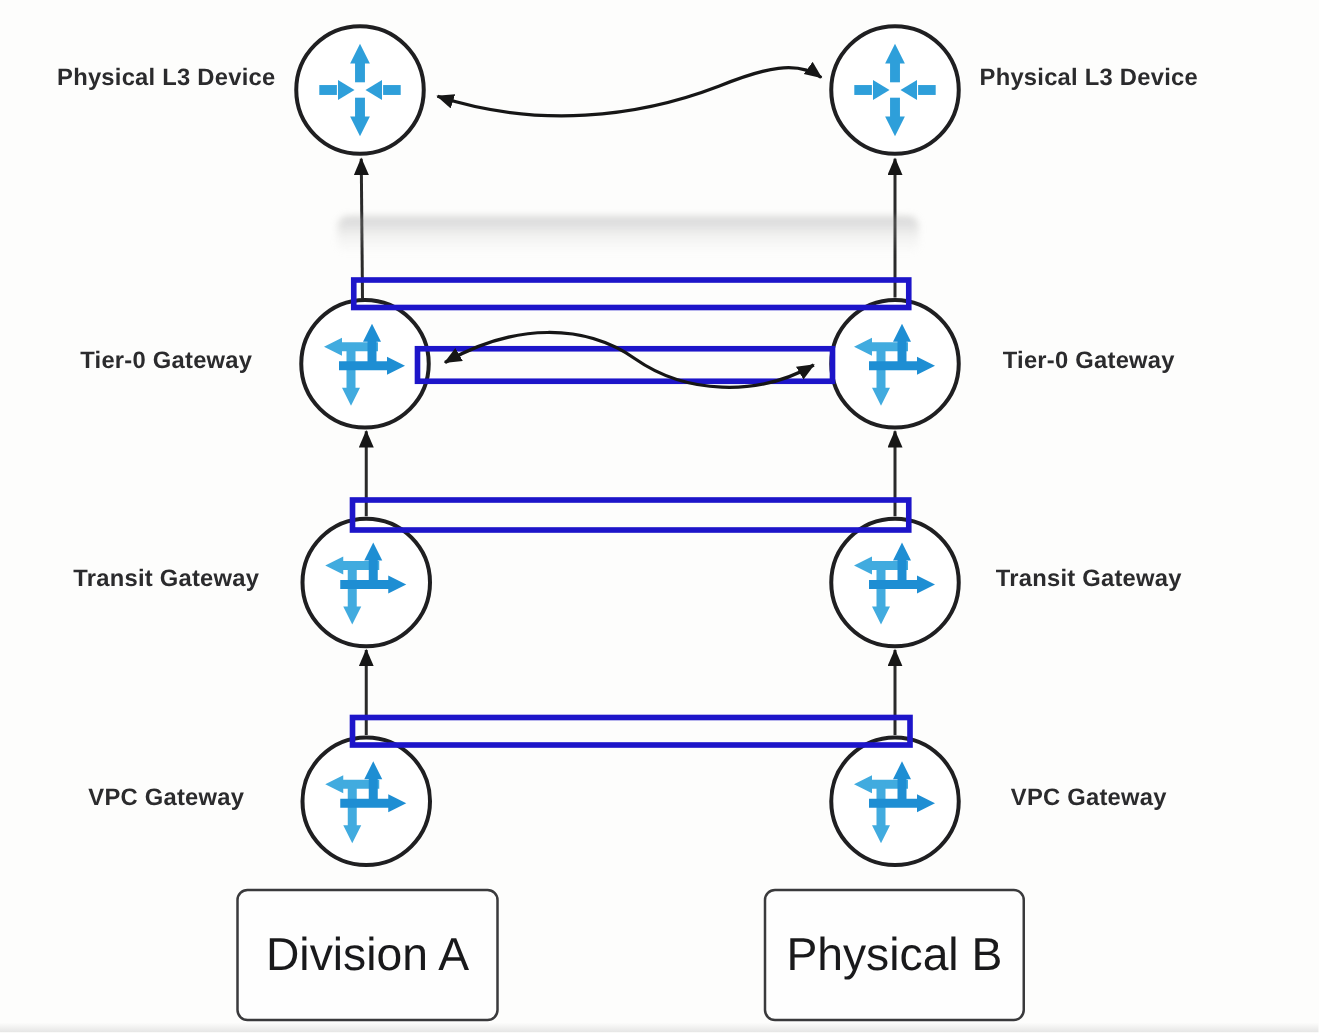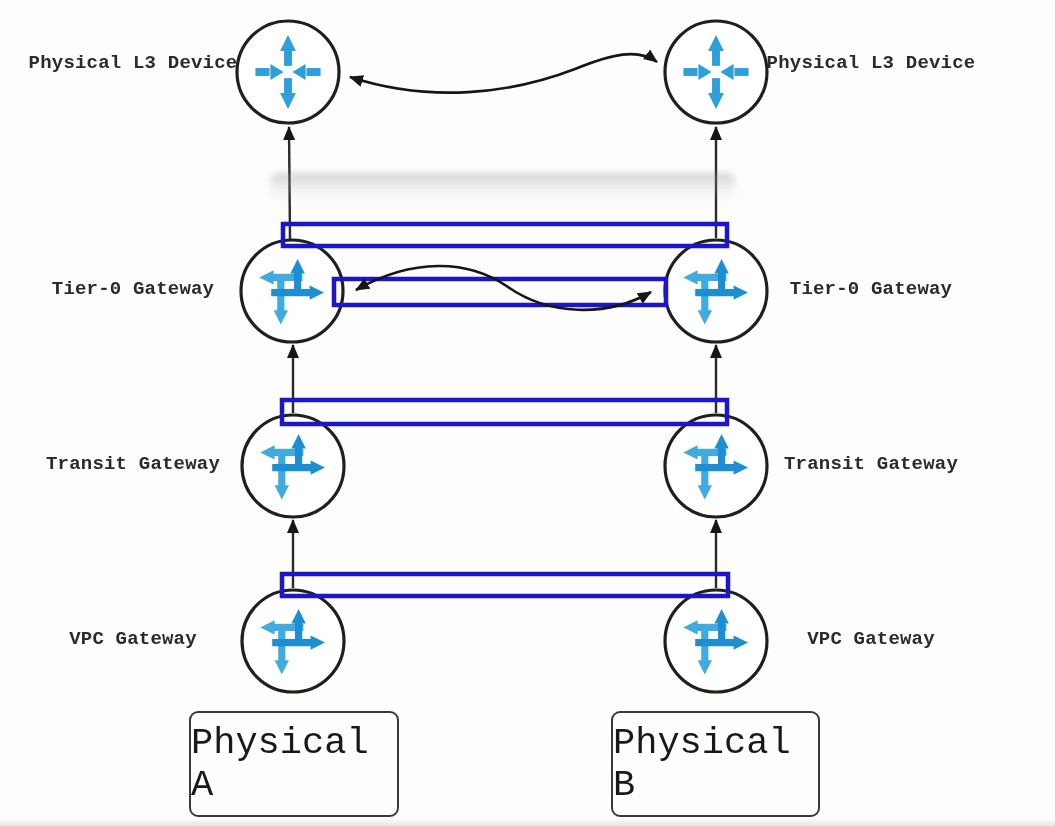--- a/index.html
+++ b/index.html
@@ -1,18 +1,18 @@
 <!DOCTYPE html>
 <html><head>
 <meta charset="utf-8">
 <style>
   html,body{margin:0;padding:0;background:#fdfdfc;}
   .stage{
     position:relative;width:1055px;height:826px;overflow:hidden;
-    background:#fdfdfc;font-family:Liberation Mono, monospace;
+    background:#fdfdfc;font-family:Liberation Sans, sans-serif;
   }
   .stage svg{position:absolute;left:0;top:0;}
   .node{fill:#ffffff;stroke:#1f1f21;stroke-width:3.2;}
   .uplink{stroke:#2a2a2a;stroke-width:2.4;fill:none;}
   .hl-rect{fill:none;stroke:#1d15c9;stroke-width:4.5;}
   .curve{fill:none;stroke:#161616;stroke-width:2.6;}
   .row-label{
     position:absolute;width:240px;text-align:center;
     font-size:19px;font-weight:bold;color:#2b2b2d;letter-spacing:.2px;
   }
@@ -138,20 +138,20 @@
   <div class="row-label left" style="top:52px">Physical L3 Device</div>
   <div class="row-label right" style="top:52px">Physical L3 Device</div>
   <div class="row-label left" style="top:278px">Tier-0 Gateway</div>
   <div class="row-label right" style="top:278px">Tier-0 Gateway</div>
   <div class="row-label left" style="top:453px">Transit Gateway</div>
   <div class="row-label right" style="top:453px">Transit Gateway</div>
   <div class="row-label left" style="top:628px">VPC Gateway</div>
   <div class="row-label right" style="top:628px">VPC Gateway</div>
 
   <div class="division-box" style="left:189px">
-    <span>Physical A</span>
+    <span>Division A</span>
   </div>
   <div class="division-box" style="left:611px;width:209px">
     <span>Physical B</span>
   </div>
 
   <div class="bottom-fade"></div>
 </div>
 
 </body></html>

